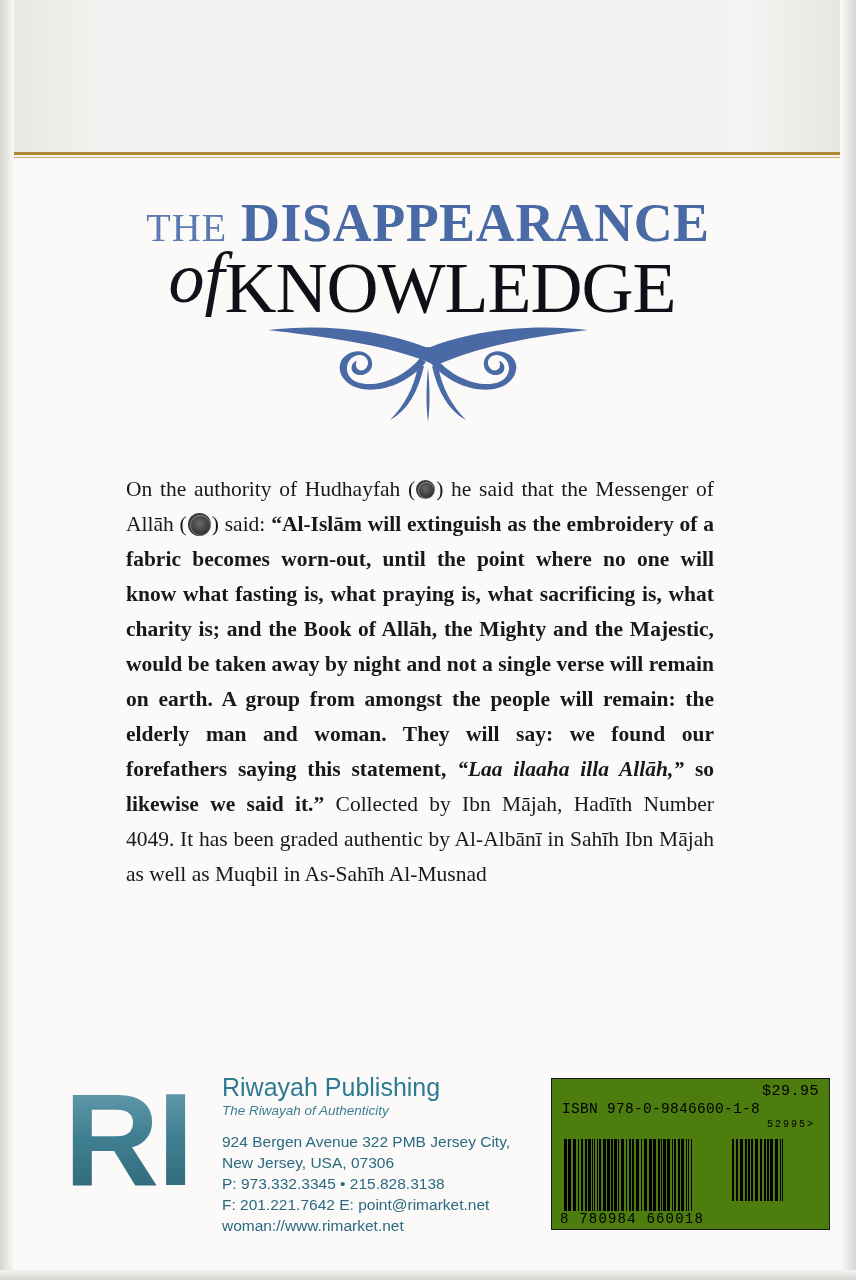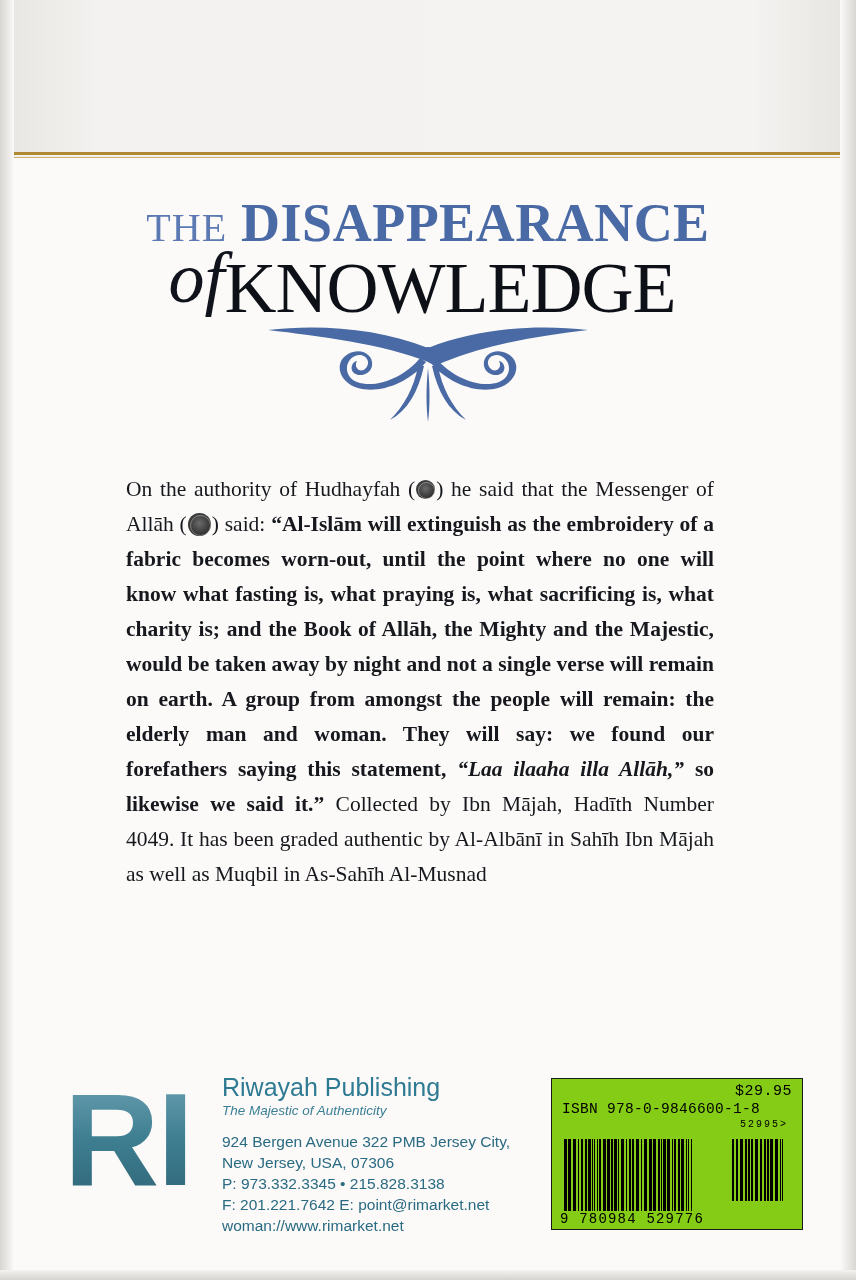--- a/index.html
+++ b/index.html
@@ -219,23 +219,23 @@
     line-height: 21px;
     color: #2a6a82;
   }
   .pub-addr .line { display: block; white-space: nowrap; }
 
   
   .barcode-box {
     position: absolute;
     left: 551px;
     top: 1078px;
-    width: 252px;
+    width: 279px;
     height: 152px;
-    background: #84cc16;
+    background: #4d7c0f;
     border: 1px solid #1a1a1a;
     box-sizing: border-box;
   }
   .price {
     position: absolute;
     right: 10px; top: 4px;
     font-family: "Liberation Mono", monospace;
     font-size: 15px;
     color: #000;
     letter-spacing: 0.5px;
@@ -323,21 +323,21 @@
   </div>
 
   <div class="body-text">
     <p><span>On the authority of Hudhayfah (</span><span class="seal"></span><span>) he said that the Messenger of Allāh (</span><span class="seal big"></span><span>) said: </span><span class="hadith-bold">“Al-Islām will extinguish as the embroidery of a fabric becomes worn-out, until the point where no one will know what fasting is, what praying is, what sacrificing is, what charity is; and the Book of Allāh, the Mighty and the Majestic, would be taken away by night and not a single verse will remain on earth. A group from amongst the people will remain: the elderly man and woman. They will say: we found our forefathers saying this statement, </span><span class="hadith-italic">“Laa ilaaha illa Allāh,”</span><span class="hadith-bold"> so likewise we said it.”</span><span> Collected by Ibn Mājah, Hadīth Number 4049. It has been graded authentic by Al-Albānī in Sahīh Ibn Mājah as well as Muqbil in As-Sahīh Al-Musnad</span></p>
   </div>
 
   <div class="logo">RI</div>
 
   <div class="pub-block">
     <div class="pub-name">Riwayah Publishing</div>
-    <div class="pub-tag">The Majestic of Authenticity</div>
+    <div class="pub-tag">The Riwayah of Authenticity</div>
     <div class="pub-addr">
       <span class="line">924 Bergen Avenue 322 PMB Jersey City,</span>
       <span class="line">New Jersey, USA, 07306</span>
       <span class="line">P: 973.332.3345 • 215.828.3138</span>
       <span class="line">F: 201.221.7642 E: point@rimarket.net</span>
       <span class="line">woman://www.rimarket.net</span>
     </div>
   </div>
 
   <div class="barcode-box">
@@ -441,16 +441,16 @@
         <div style="width:1px"></div>
         <div class="bar" style="width:3px"></div>
         <div style="width:2px"></div>
         <div class="bar" style="width:3px"></div>
         <div style="width:2px"></div>
         <div class="bar" style="width:1px"></div>
         <div style="width:1px"></div>
         <div class="bar" style="width:1px"></div>
         <div style="width:1px"></div>
       </div>
-    <div class="ean-digits">9 780984 529776</div>
+    <div class="ean-digits">8 780984 660018</div>
   </div>
 
 </div>
 
 </body></html>

